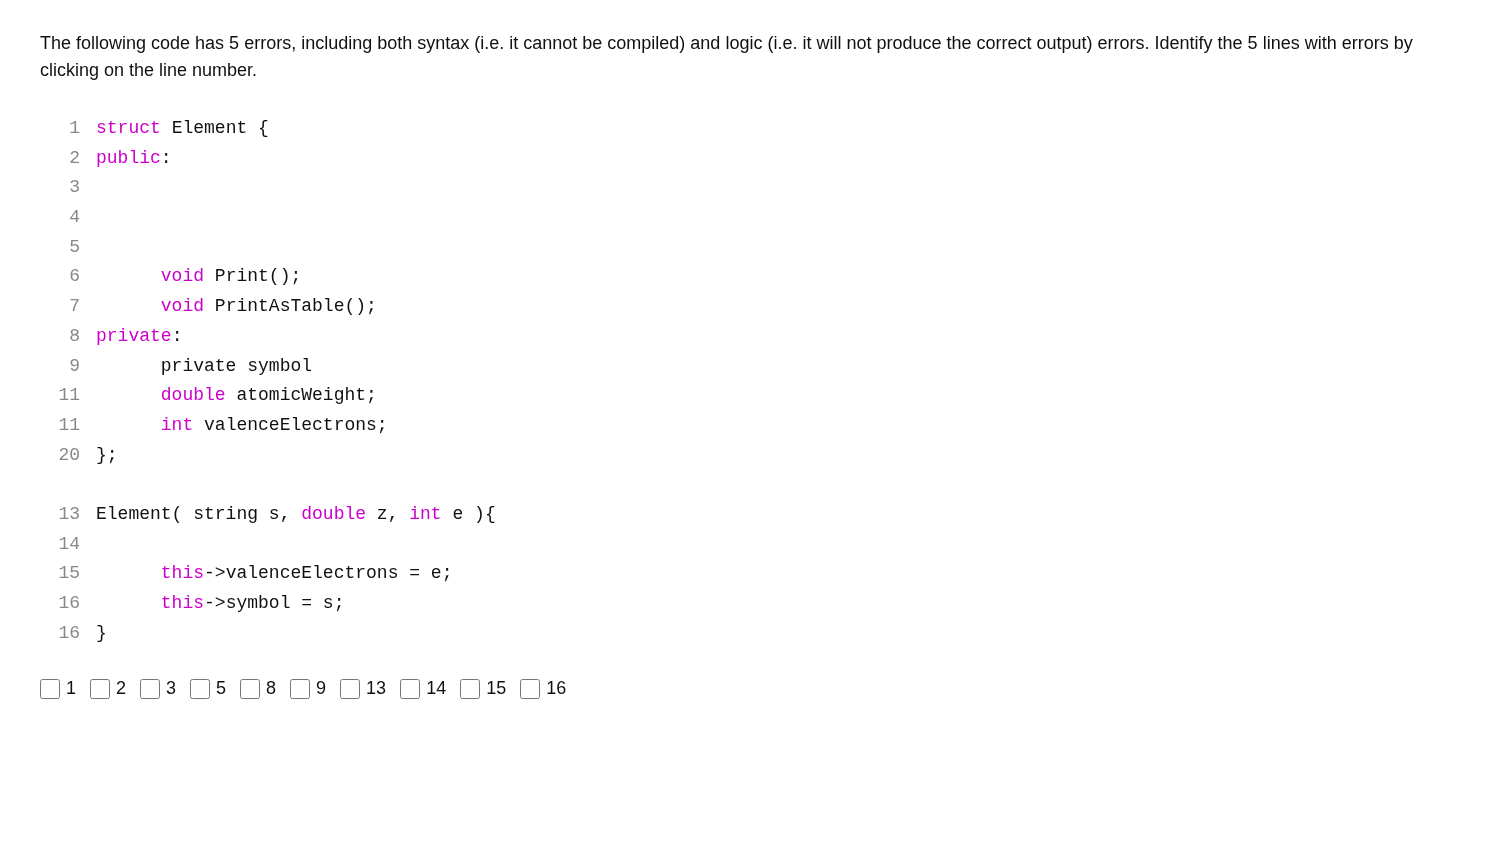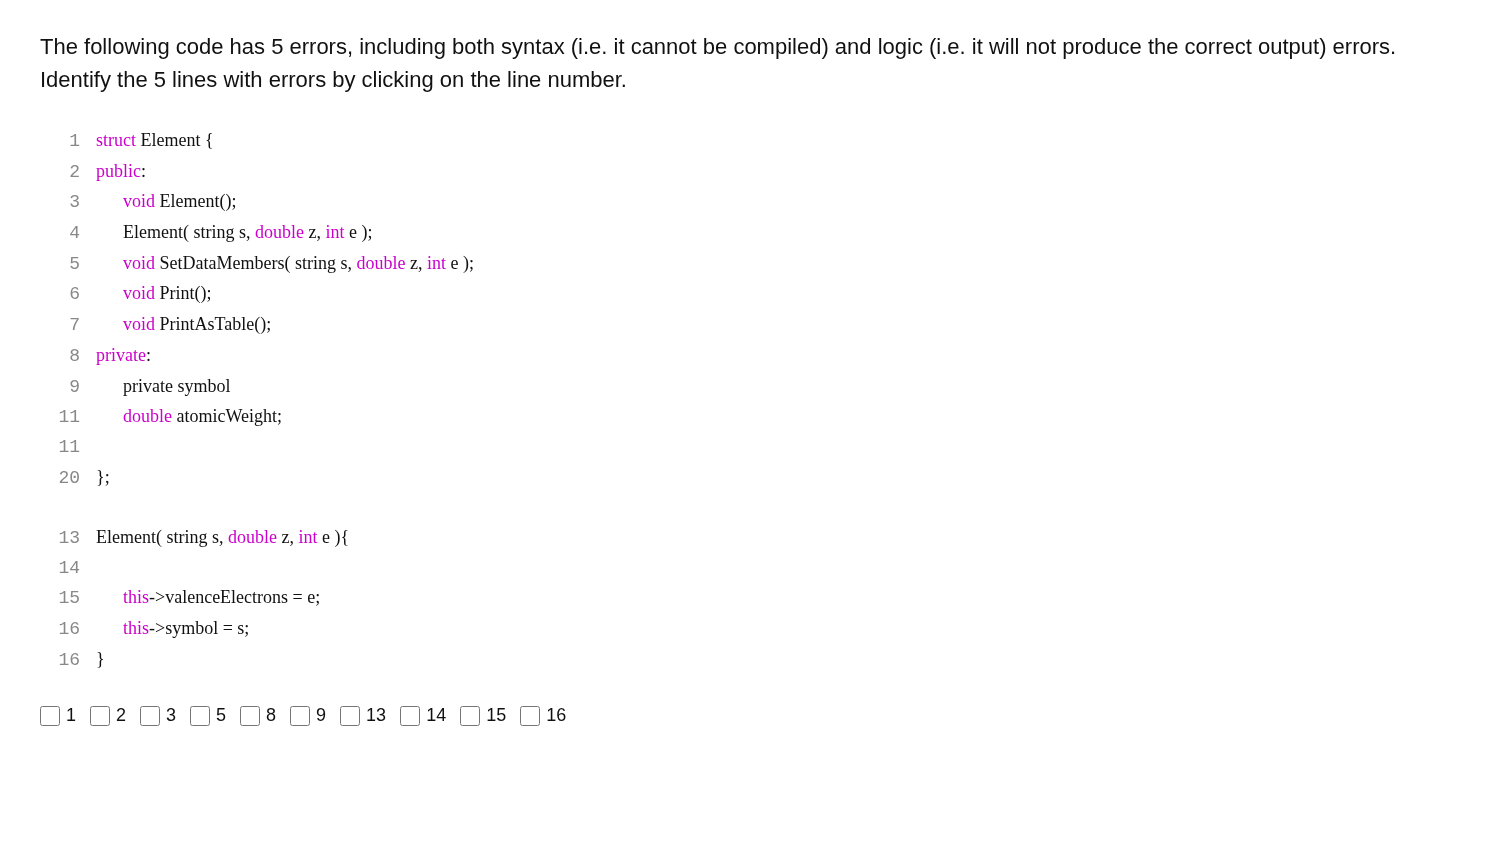--- a/index.html
+++ b/index.html
@@ -12,21 +12,21 @@
       background: #ffffff;
       font-family: Arial, sans-serif;
       font-size: 18px;
       color: #111111;
       padding: 30px 40px;
       width: 1502px;
       min-height: 868px;
     }
 
     .description {
-      font-size: 22px;
+      font-size: 18px;
       line-height: 1.5;
       margin-bottom: 30px;
       max-width: 1420px;
     }
 
     .code-block {
       font-family: 'Courier New', Courier, monospace;
       font-size: 18px;
       line-height: 1.65;
       margin-bottom: 30px;
@@ -41,21 +41,21 @@
       color: #888888;
       min-width: 40px;
       text-align: right;
       margin-right: 16px;
       user-select: none;
       font-family: 'Courier New', Courier, monospace;
       font-size: 18px;
     }
 
     .code-text {
-      font-family: Liberation Serif, serif;
+      font-family: Liberation Mono, monospace;
       font-size: 18px;
       white-space: pre;
     }
 
     .blank-line {
       height: 1.65em;
     }
 
     .kw-pink {
       color: #cc00cc;
@@ -102,29 +102,26 @@
     <div class="code-line">
       <span class="line-number">1</span>
       <span class="code-text"><span class="kw-pink">struct </span><span class="kw-normal">Element {</span></span>
     </div>
     <div class="code-line">
       <span class="line-number">2</span>
       <span class="code-text"><span class="kw-pink">public</span><span class="kw-normal">:</span></span>
     </div>
     <div class="code-line">
       <span class="line-number">3</span>
-      <span class="code-text"><span class="kw-normal">      </span><span class="kw-pink">void </span><span class="kw-normal">Element();</span></span>
     </div>
     <div class="code-line">
       <span class="line-number">4</span>
-      <span class="code-text"><span class="kw-normal">      Element( string s, </span><span class="kw-pink">double </span><span class="kw-normal">z, </span><span class="kw-pink">int </span><span class="kw-normal">e );</span></span>
     </div>
     <div class="code-line">
       <span class="line-number">5</span>
-      <span class="code-text"><span class="kw-normal">      </span><span class="kw-pink">void </span><span class="kw-normal">SetDataMembers( string s, </span><span class="kw-pink">double </span><span class="kw-normal">z, </span><span class="kw-pink">int </span><span class="kw-normal">e );</span></span>
     </div>
     <div class="code-line">
       <span class="line-number">6</span>
       <span class="code-text"><span class="kw-normal">      </span><span class="kw-pink">void </span><span class="kw-normal">Print();</span></span>
     </div>
     <div class="code-line">
       <span class="line-number">7</span>
       <span class="code-text"><span class="kw-normal">      </span><span class="kw-pink">void </span><span class="kw-normal">PrintAsTable();</span></span>
     </div>
     <div class="code-line">
@@ -134,20 +131,21 @@
     <div class="code-line">
       <span class="line-number">9</span>
       <span class="code-text"><span class="kw-normal">      private symbol</span></span>
     </div>
     <div class="code-line">
       <span class="line-number">11</span>
       <span class="code-text"><span class="kw-normal">      </span><span class="kw-pink">double </span><span class="kw-normal">atomicWeight;</span></span>
     </div>
     <div class="code-line">
       <span class="line-number">11</span>
+      <span class="code-text"><span class="kw-normal">      </span><span class="kw-pink">int </span><span class="kw-normal">valenceElectrons;</span></span>
     </div>
     <div class="code-line">
       <span class="line-number">20</span>
       <span class="code-text"><span class="kw-normal">};</span></span>
     </div>
     <div class="blank-line"></div>
     <div class="code-line">
       <span class="line-number">13</span>
       <span class="code-text"><span class="kw-normal">Element( string s, </span><span class="kw-pink">double </span><span class="kw-normal">z, </span><span class="kw-pink">int </span><span class="kw-normal">e ){</span></span>
     </div>

